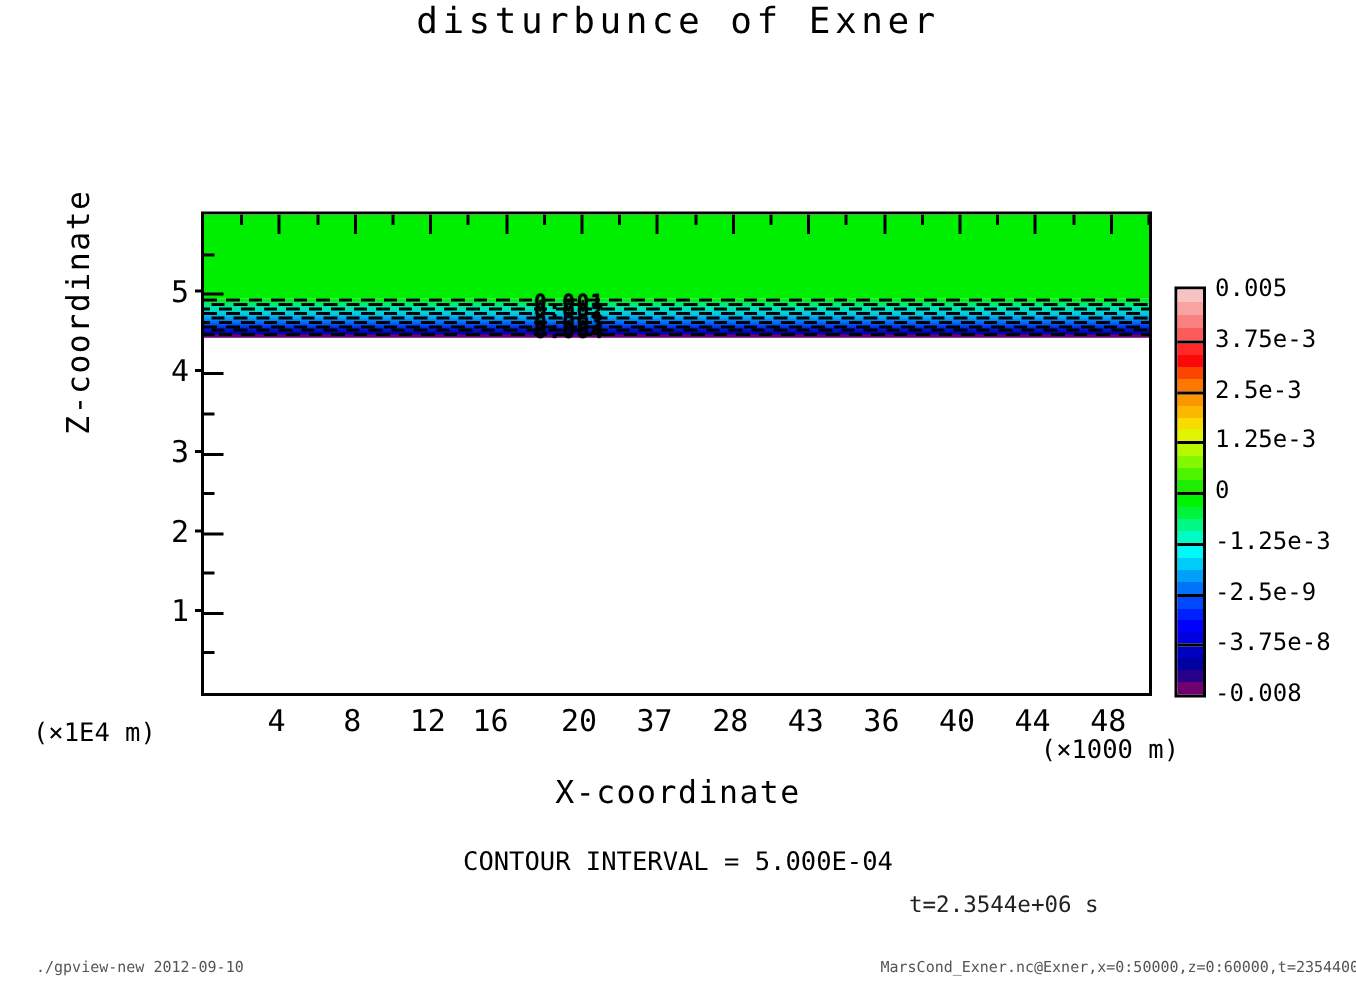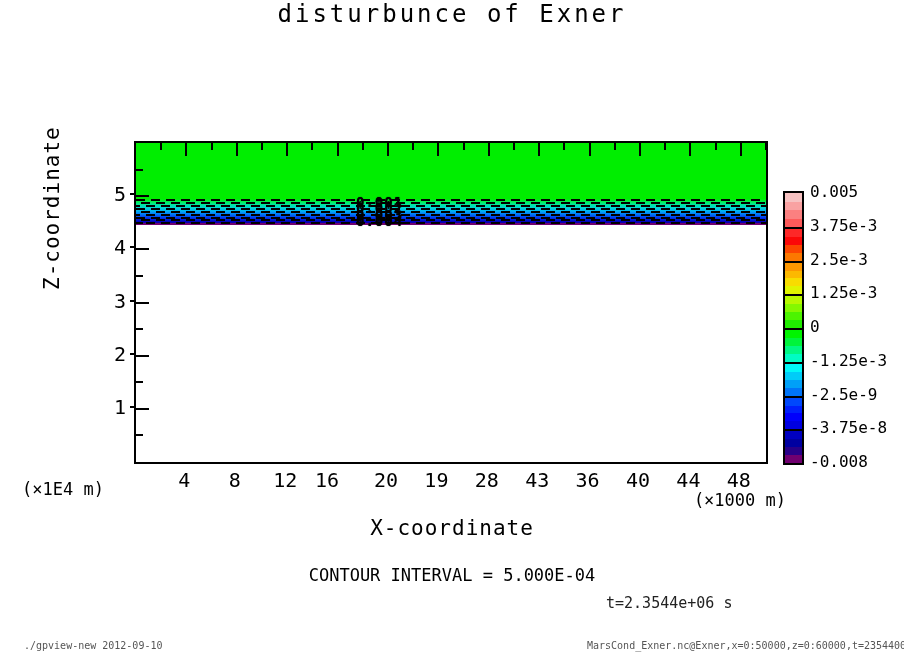--- a/index.html
+++ b/index.html
@@ -135,21 +135,21 @@
         <div style="position: absolute; top: 291.417px; right: 0px; height: 2px; width: 7px; background: rgb(0, 0, 0);"></div>
       </div>
   </div>
 
   <div class="abs" id="x-tick-labels">
       <div class="x-tick-label" style="left: 184.4px;">4</div>
       <div class="x-tick-label" style="left: 234.8px;">8</div>
       <div class="x-tick-label" style="left: 285.2px;">12</div>
       <div class="x-tick-label" style="left: 327px;">16</div>
       <div class="x-tick-label" style="left: 386px;">20</div>
-      <div class="x-tick-label" style="left: 436.4px;">19</div>
+      <div class="x-tick-label" style="left: 436.4px;">37</div>
       <div class="x-tick-label" style="left: 486.8px;">28</div>
       <div class="x-tick-label" style="left: 537.2px;">43</div>
       <div class="x-tick-label" style="left: 587.6px;">36</div>
       <div class="x-tick-label" style="left: 638px;">40</div>
       <div class="x-tick-label" style="left: 688.4px;">44</div>
       <div class="x-tick-label" style="left: 738.8px;">48</div>
     </div>
   <div class="abs" id="y-tick-labels">
       <div class="y-tick-label" style="top: 182.167px;">5</div>
       <div class="y-tick-label" style="top: 235.333px;">4</div>

